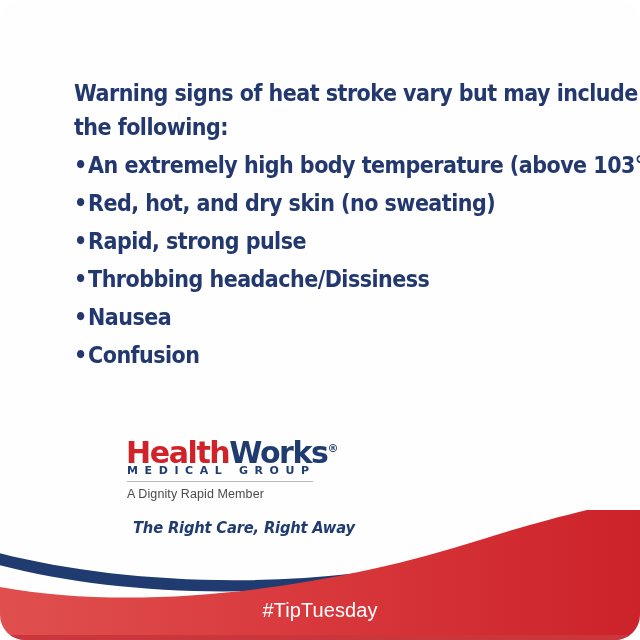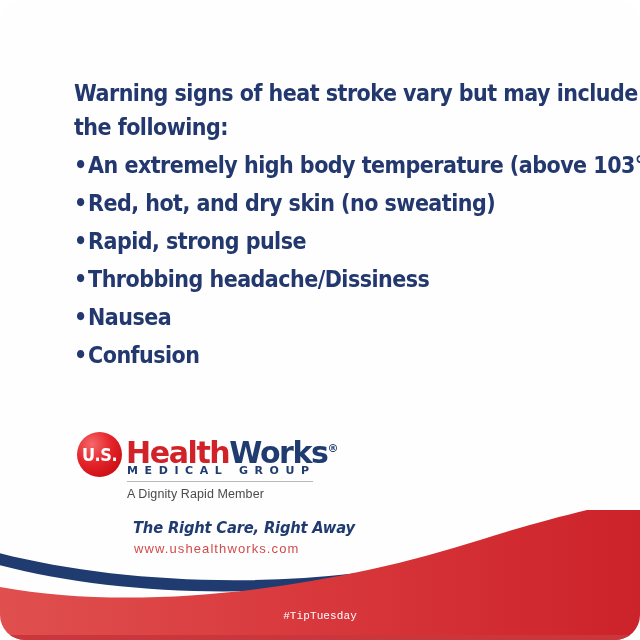--- a/index.html
+++ b/index.html
@@ -181,22 +181,22 @@
     width: 640px;
     height: 130px;
   }
   .hashtag {
     position: absolute;
     left: 0;
     bottom: 18px;
     width: 640px;
     text-align: center;
     color: #ffffff;
-    font-family: Liberation Mono, monospace;
-    font-size: 11px;
+    font-family: Liberation Sans, sans-serif;
+    font-size: 20px;
     letter-spacing: 0.1px;
     z-index: 3;
   }
 </style>
 </head>
 <body>
 
 <div id="poster">
 
   <div class="copy-block">
@@ -208,32 +208,28 @@
       <li class="bullet-item"><span class="dot">•</span><span>Red, hot, and dry skin (no sweating)</span></li>
       <li class="bullet-item"><span class="dot">•</span><span>Rapid, strong pulse</span></li>
       <li class="bullet-item"><span class="dot">•</span><span>Throbbing headache/Dissiness</span></li>
       <li class="bullet-item"><span class="dot">•</span><span>Nausea</span></li>
       <li class="bullet-item"><span class="dot">•</span><span>Confusion</span></li>
     </ul>
   </div>
 
   <div class="logo-lockup">
     <div class="logo-row">
-      <div class="us-circle">
-        <span class="us-text">U.S.</span>
-      </div>
       <div class="wordmark"><span class="wm-health">Health</span><span class="wm-works">Works</span><span class="wm-reg">®</span></div>
       <div class="medical-group">MEDICAL GROUP</div>
       <div class="logo-divider"></div>
       <div class="dignity-member">A Dignity Rapid Member</div>
     </div>
   </div>
 
   <div class="tagline">The Right Care, Right Away</div>
-  <div class="url">www.ushealthworks.com</div>
 
   <svg class="swoosh" viewBox="0 0 640 130" preserveAspectRatio="none" xmlns="http://www.w3.org/2000/svg">
     <defs>
       <linearGradient id="redGrad" x1="0" y1="0" x2="1" y2="0">
         <stop offset="0%" stop-color="#e0504f"></stop>
         <stop offset="45%" stop-color="#d93a3e"></stop>
         <stop offset="100%" stop-color="#cc2229"></stop>
       </linearGradient>
     </defs>
 

